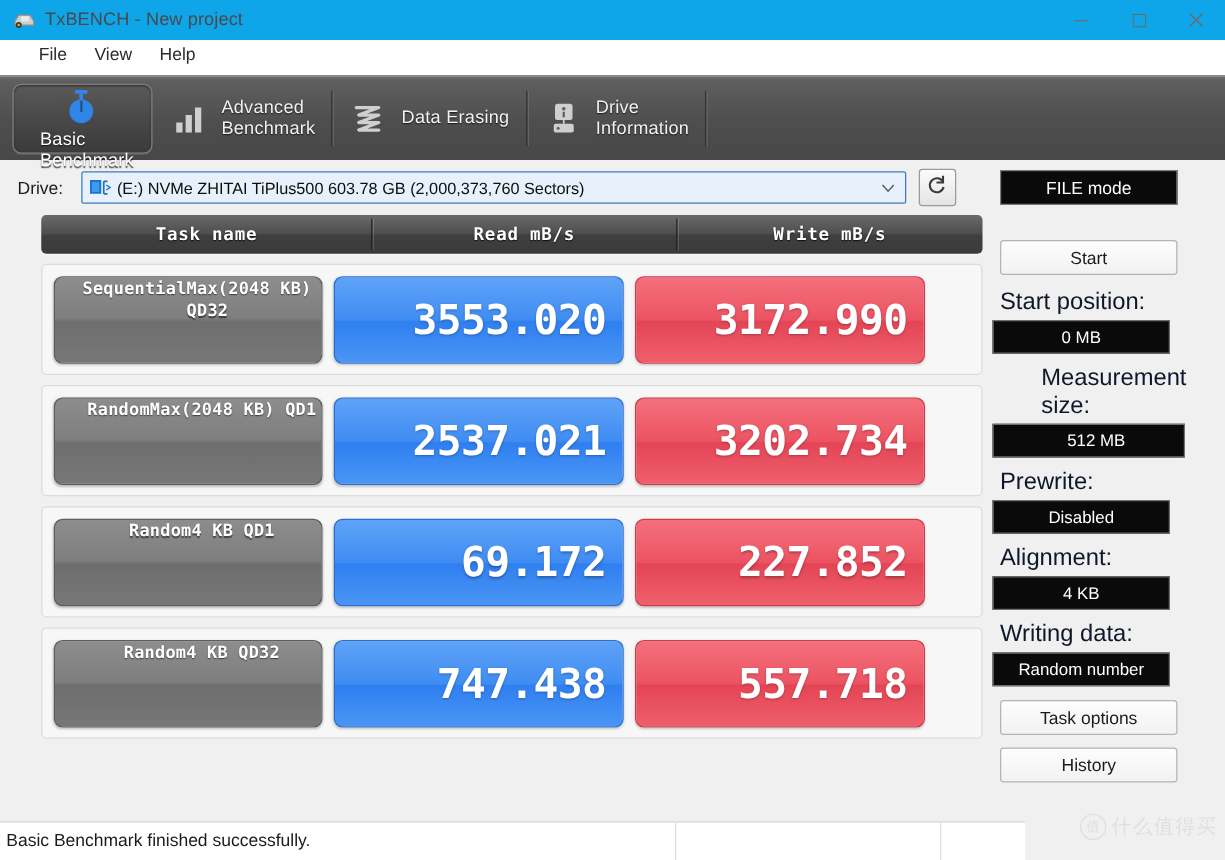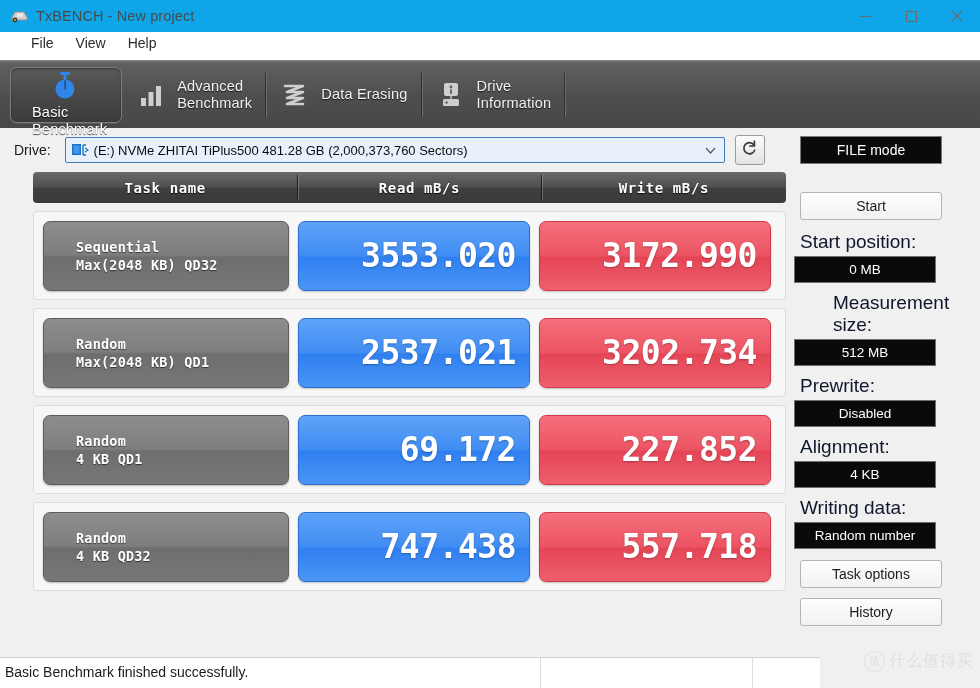--- a/index.html
+++ b/index.html
@@ -84,24 +84,24 @@
   .hc2{width:243px;}
   .hc3{width:245px;}
   .hdiv{width:1px;align-self:stretch;margin:3px 0;background:#1f1f1f;box-shadow:1px 0 0 rgba(255,255,255,.22);}
 
   .res-row{
     width:753px;height:89px;margin-top:8px;box-sizing:border-box;
     background:#f7f7f7;border:1px solid #dcdcdc;border-radius:4px;
     display:flex;align-items:center;padding:0 9px;
   }
   .task-pill{
-    width:246px;height:70px;border-radius:7px;box-sizing:border-box;
+    width:215px;height:70px;border-radius:7px;box-sizing:border-box;
     background:linear-gradient(180deg,#8d8d8d 0%,#7e7e7e 48%,#6e6e6e 52%,#777777 100%);
     border:1px solid #5d5d5d;
-    display:flex;flex-direction:column;justify-content:center;padding-left:32px;
+    display:flex;flex-direction:row;justify-content:center;padding-left:22px;
     box-shadow:0 1px 2px rgba(0,0,0,.25);
   }
   .task-line{
     color:#ffffff;font-family:"DejaVu Sans Mono","Liberation Mono",monospace;
     font-size:13.5px;font-weight:bold;line-height:18px;letter-spacing:.2px;
     text-shadow:0 1px 1px rgba(0,0,0,.55);
   }
   .val-box{
     height:70px;border-radius:7px;box-sizing:border-box;margin-left:9px;
     display:flex;align-items:center;justify-content:flex-end;padding-right:13px;
@@ -251,21 +251,21 @@
     <div class="drive-label">Drive:</div>
     <div class="drive-combo">
       <div class="drive-ico">
         <svg width="17" height="14" viewBox="0 0 17 14">
           <rect x="0" y="1" width="9" height="11" fill="#1a73c8"></rect>
           <rect x="1.5" y="2.5" width="6" height="8" fill="#3f9bf0"></rect>
           <path d="M11 2 L11 12 M11 2 L14 2 M11 12 L14 12" stroke="#1a73c8" stroke-width="1.4" fill="none"></path>
           <path d="M13 5 L16 7 L13 9" fill="none" stroke="#1a73c8" stroke-width="1.2"></path>
         </svg>
       </div>
-      <div class="drive-text">(E:) NVMe ZHITAI TiPlus500  481.28 GB (2,000,373,760 Sectors)</div>
+      <div class="drive-text">(E:) NVMe ZHITAI TiPlus500  603.78 GB (2,000,373,760 Sectors)</div>
       <div class="combo-arrow">
         <svg width="11" height="7" viewBox="0 0 11 7">
           <path d="M1 1 L5.5 6 L10 1" fill="none" stroke="#5a5a5a" stroke-width="1.2"></path>
         </svg>
       </div>
     </div>
     <div class="refresh-btn">
       <span>
         <svg width="17" height="18" viewBox="0 0 17 18">
           <path d="M13.2 6.2 A5.6 5.6 0 1 0 13.9 10.6" fill="none" stroke="#3a3a3a" stroke-width="1.7"></path>
@@ -342,21 +342,21 @@
     </div>
 
     <div class="panel">
       <div class="mode-btn" style="margin-top:-36px;">FILE mode</div>
       <div class="p-btn" style="margin-top:28px;">Start</div>
 
       <div class="p-lbl" style="margin-top:11px;">Start position:</div>
       <div class="p-field" style="margin-top:3px;">0 MB</div>
 
       <div class="p-lbl" style="margin-top:9px;margin-left:43px;">Measurement size:</div>
-      <div class="p-field" style="margin-top:3px;">512 MB</div>
+      <div class="p-field" style="margin-top:3px;padding-left:12px;">512 MB</div>
 
       <div class="p-lbl" style="margin-top:9px;">Prewrite:</div>
       <div class="p-field" style="margin-top:3px;">Disabled</div>
 
       <div class="p-lbl" style="margin-top:9px;">Alignment:</div>
       <div class="p-field" style="margin-top:3px;">4 KB</div>
 
       <div class="p-lbl" style="margin-top:9px;">Writing data:</div>
       <div class="p-field" style="margin-top:3px;">Random number</div>
 

